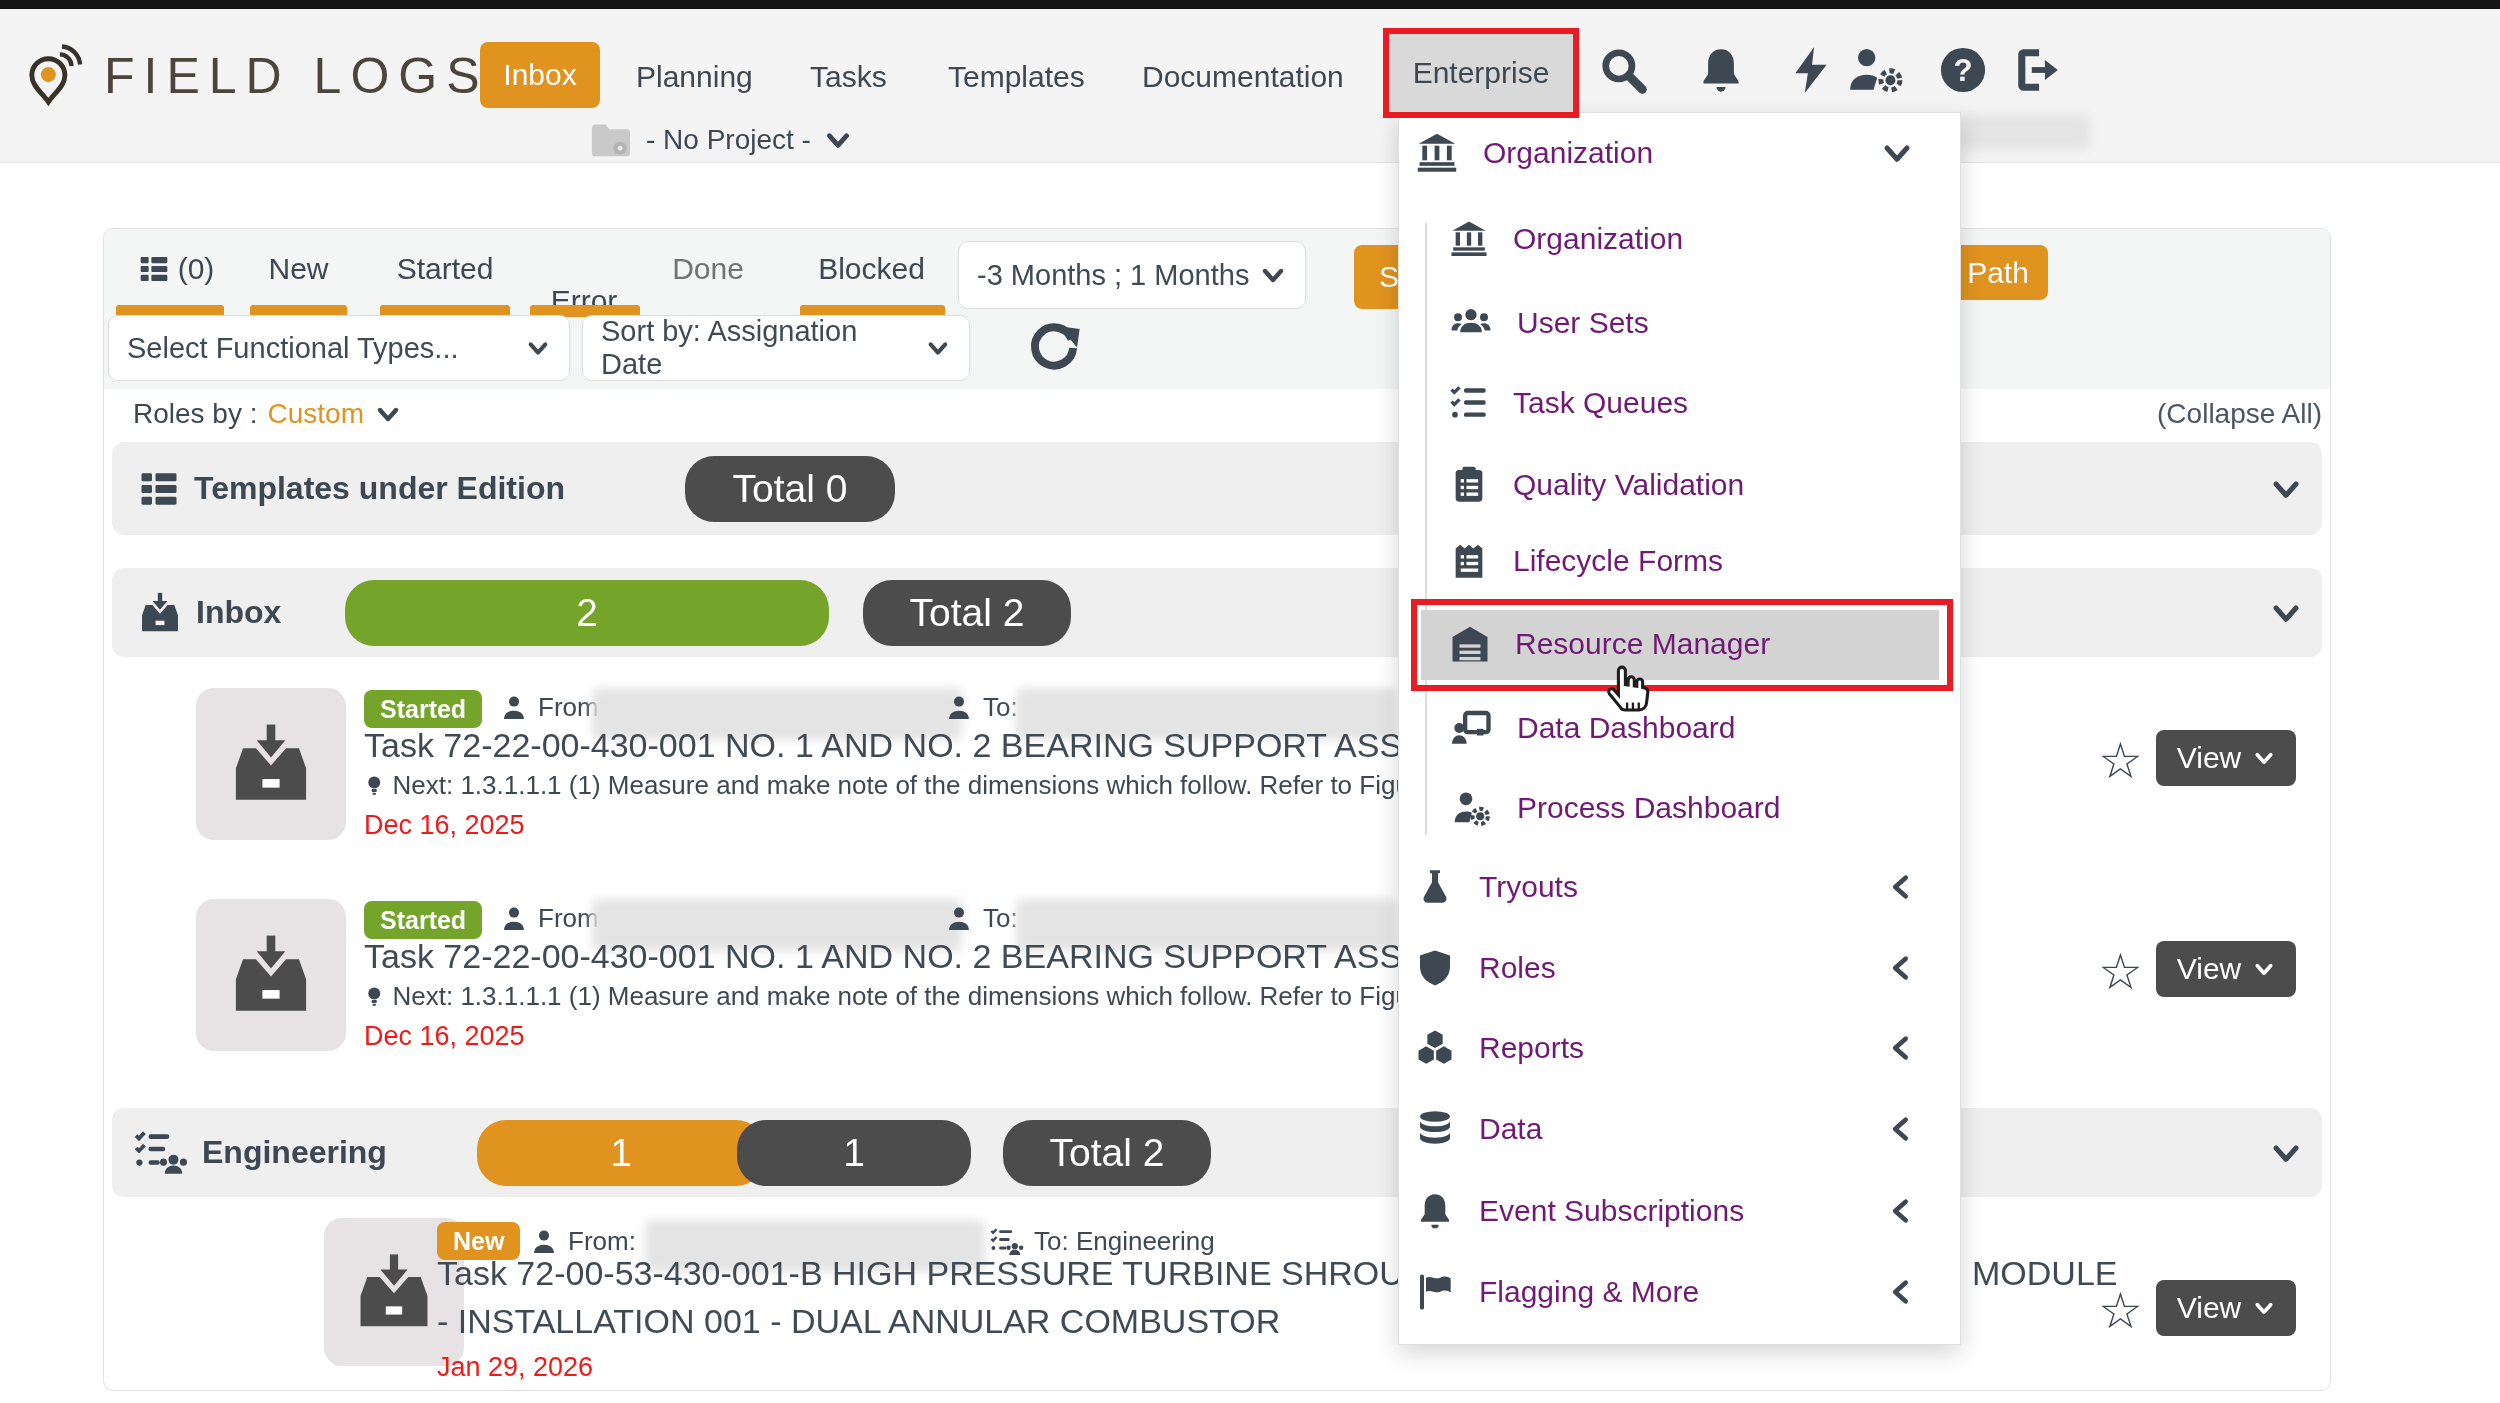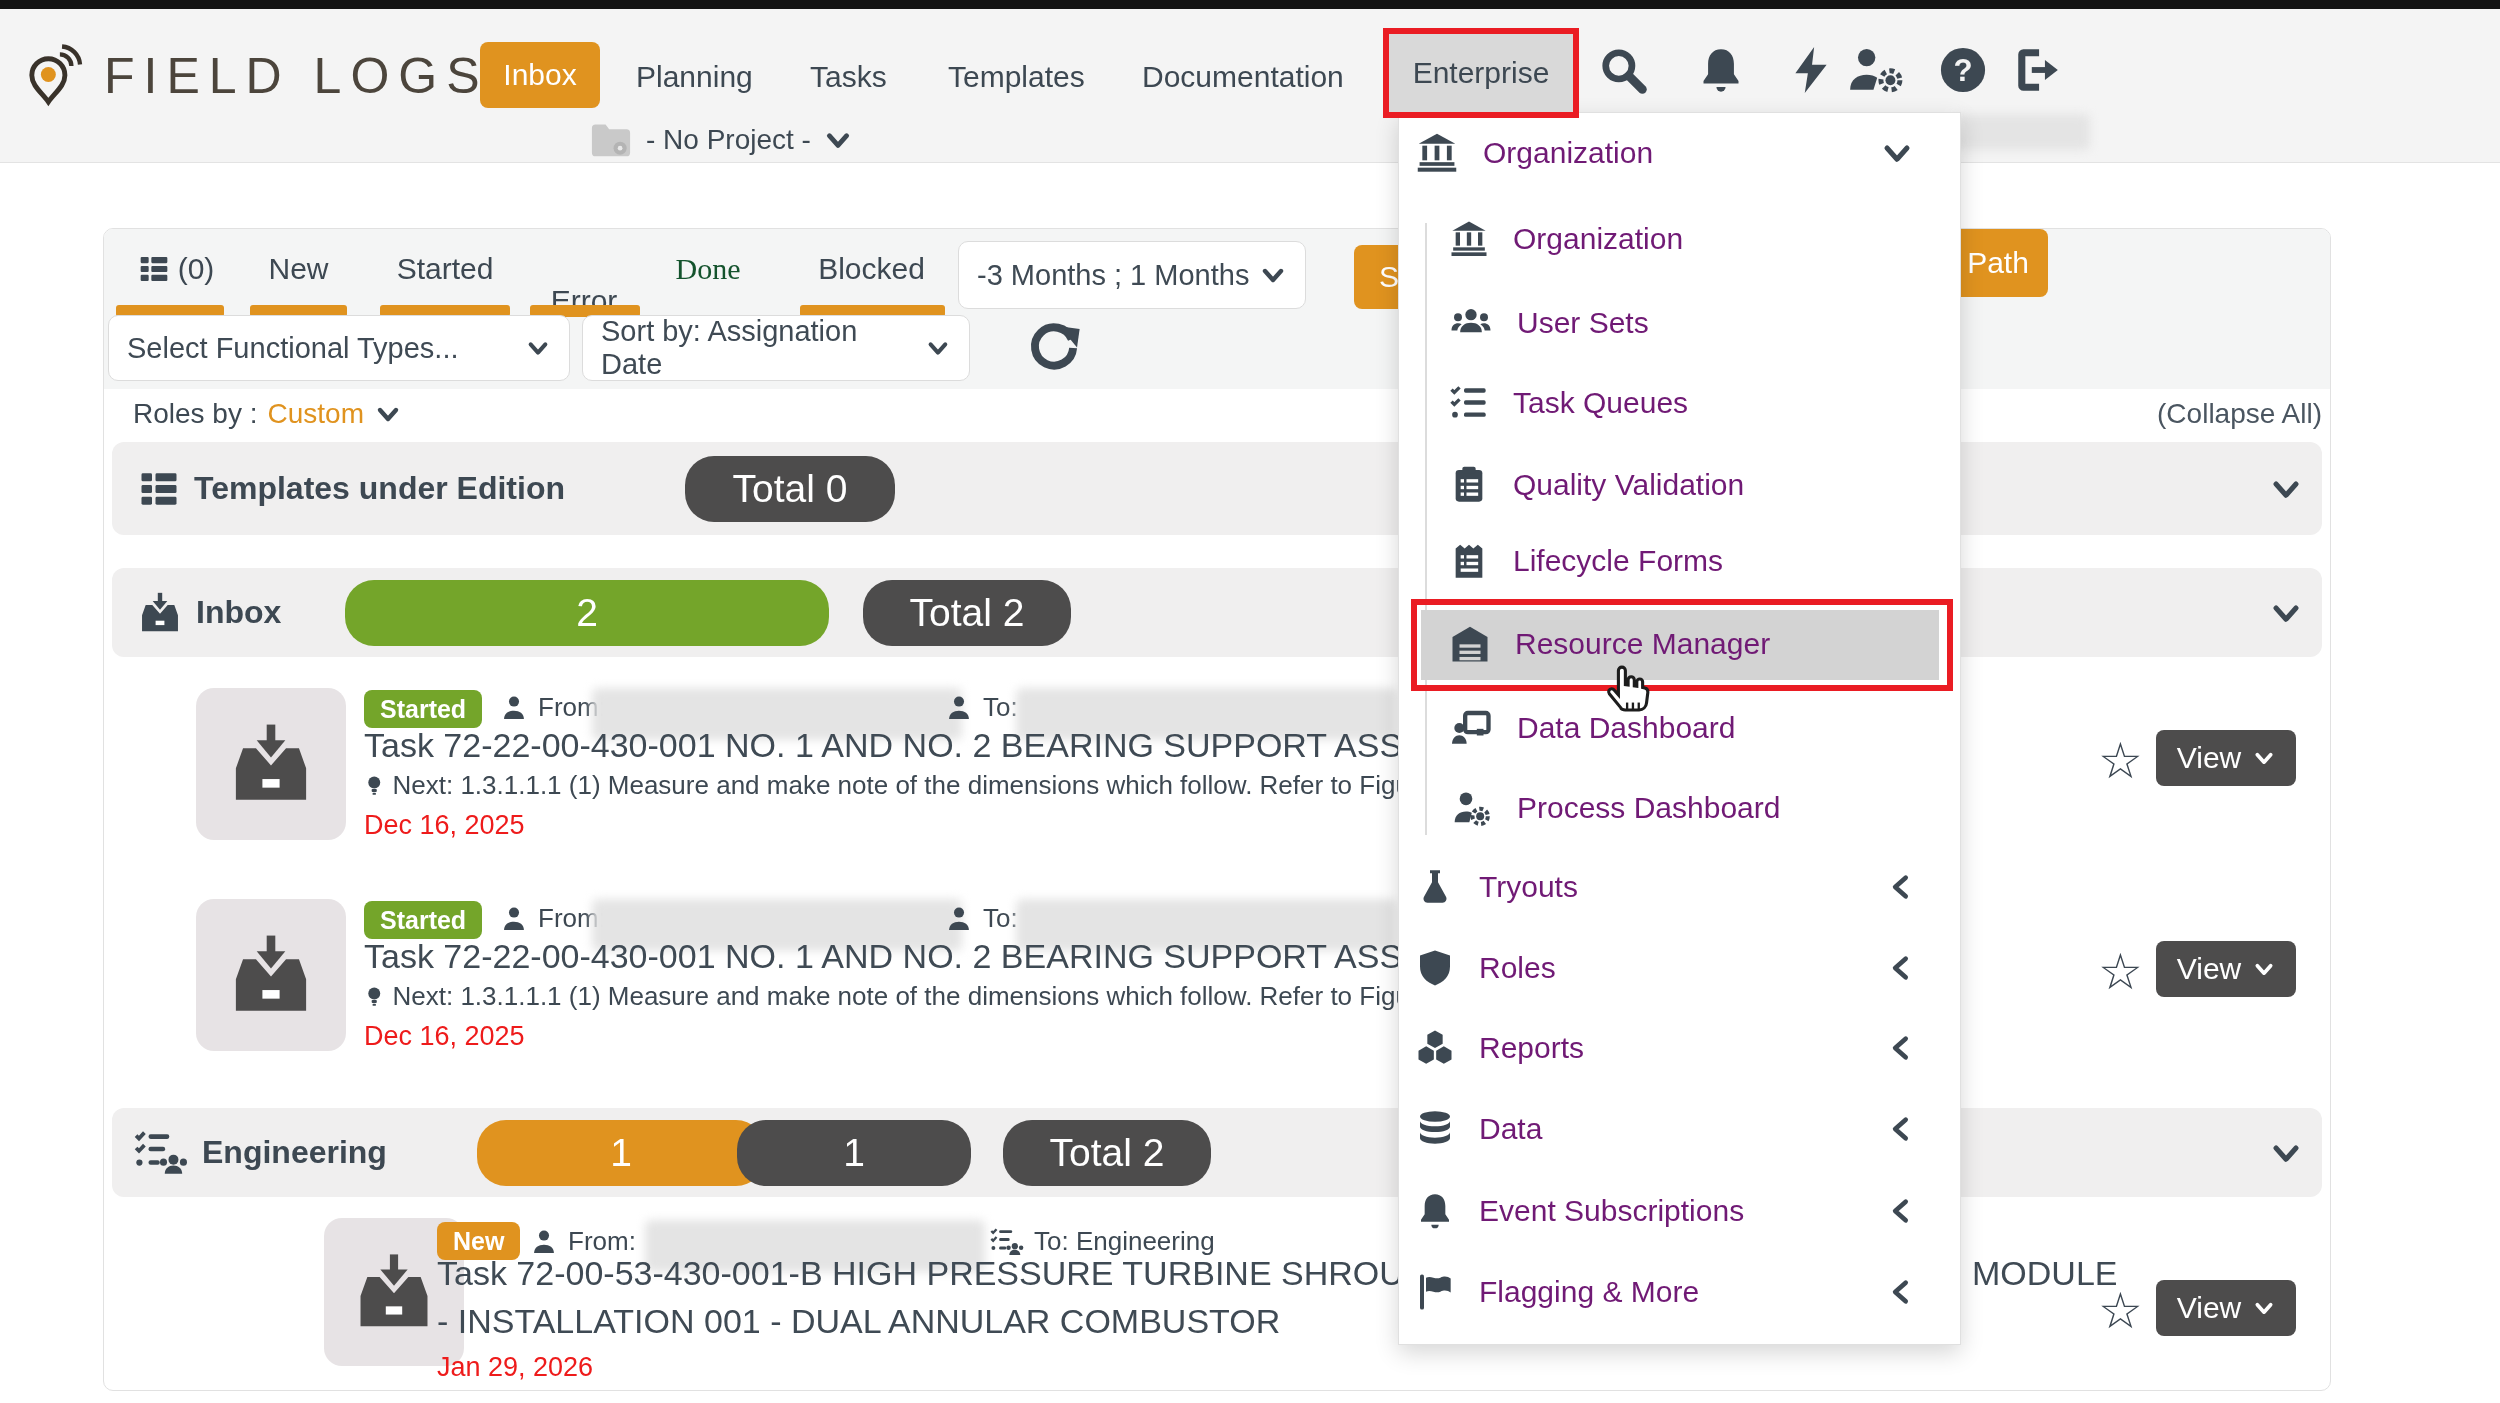--- a/index.html
+++ b/index.html
@@ -17,21 +17,21 @@
   .inbox-btn{left:480px;top:42px;width:120px;height:66px;background:#e0931f;border-radius:8px;color:#fff;font-size:30px;display:flex;align-items:center;justify-content:center;}
   .enterprise-box{left:1383px;top:28px;width:196px;height:90px;background:#d9d9d9;border:6px solid #ea1c23;box-sizing:border-box;display:flex;align-items:center;justify-content:center;font-size:30px;color:#3d4852;z-index:60;}
   .hicon{top:45px;width:50px;height:50px;}
   .projrow{left:588px;top:120px;display:flex;align-items:center;gap:12px;}
   .projtext{font-size:28px;color:#3d4852;}
   .blurpatch{background:#e4e4e4;filter:blur(5px);border-radius:6px;}
   
   .card{left:103px;top:228px;width:2228px;height:1163px;background:#fff;border:1px solid #e1e1e1;border-radius:10px;box-sizing:border-box;}
   .cardtop{left:104px;top:229px;width:2226px;height:160px;background:#f4f5f5;border-radius:9px 9px 0 0;}
   .tab{top:248px;height:42px;display:flex;align-items:center;justify-content:center;gap:8px;font-size:30px;color:#3d4852;}
-  .tab.muted{color:#14532d;font-family:Liberation Serif, serif;}
+  .tab.muted{color:#737373;}
   .tabbar{top:305px;height:12px;background:#e0931f;border-radius:3px;}
   .selbox{background:#fff;border:1px solid #dcdcdc;border-radius:10px;display:flex;align-items:center;justify-content:space-between;padding:0 18px;box-sizing:border-box;font-size:29px;color:#3f4a54;}
   .orangebtn{background:#e0931f;color:#fff;border-radius:8px;display:flex;align-items:center;justify-content:center;font-size:30px;}
   .groupby{left:133px;top:398px;display:flex;align-items:center;gap:10px;font-size:28px;}
   .orange{color:#e0931f;}
   .collapse{top:398px;right:178px;font-size:28px;color:#4a5560;}
   .band{left:112px;width:2210px;height:90px;background:#f0efef;border-radius:12px;display:flex;align-items:center;}
   .bandtitle{font-size:32px;font-weight:bold;color:#3d4852;}
   .pill{height:66px;border-radius:29px;display:flex;align-items:center;justify-content:center;color:#fff;font-size:39px;box-sizing:border-box;}
   .dark{background:#4d4c4c;}
@@ -178,21 +178,21 @@
     <span>-3 Months ; 1 Months</span>
     <svg width="28" height="24" viewBox="0 0 24 24">
         <polyline points="4,8 12,17 20,8" fill="none" stroke="#3d4852" stroke-width="4.4" stroke-linecap="round" stroke-linejoin="round"></polyline>
       </svg>
   </div>
 
   <div class="abs orangebtn" style="left:1354px;top:245px;width:70px;height:64px;">
     <span>S</span>
   </div>
 
-  <div class="abs orangebtn" style="left:1948px;top:229px;width:100px;height:68px;">
+  <div class="abs orangebtn" style="left:1948px;top:245px;width:100px;height:55px;">
     <span>Path</span>
   </div>
 
   <div class="abs selbox" style="left:108px;top:315px;width:462px;height:66px;">
     <span>Select Functional Types...</span>
     <svg width="26" height="22" viewBox="0 0 24 24">
         <polyline points="4,8 12,17 20,8" fill="none" stroke="#3d4852" stroke-width="4.4" stroke-linecap="round" stroke-linejoin="round"></polyline>
       </svg>
   </div>
   <div class="abs selbox" style="left:582px;top:315px;width:388px;height:66px;">

